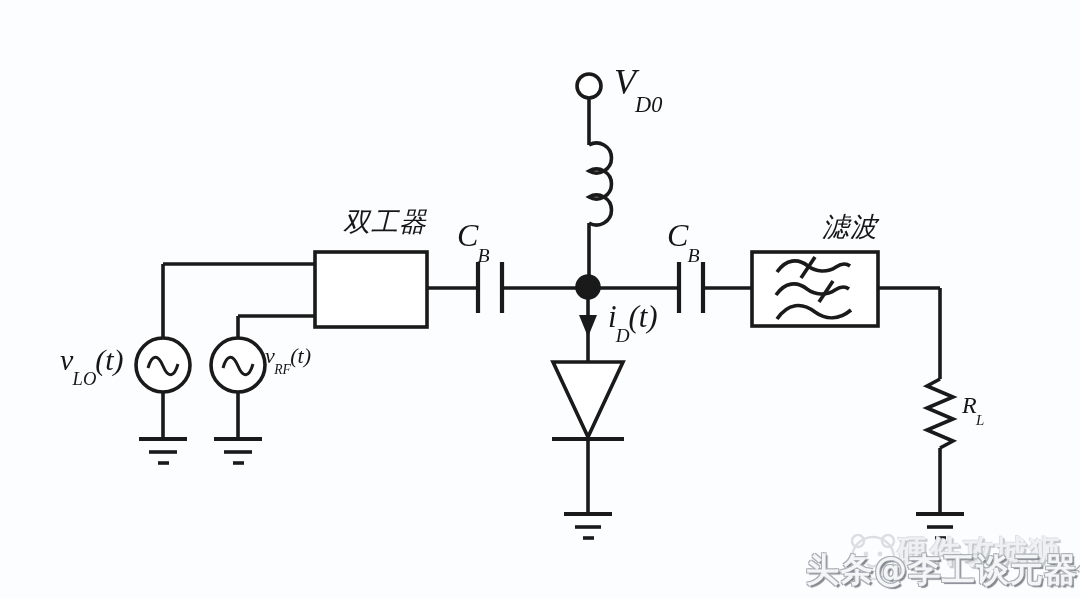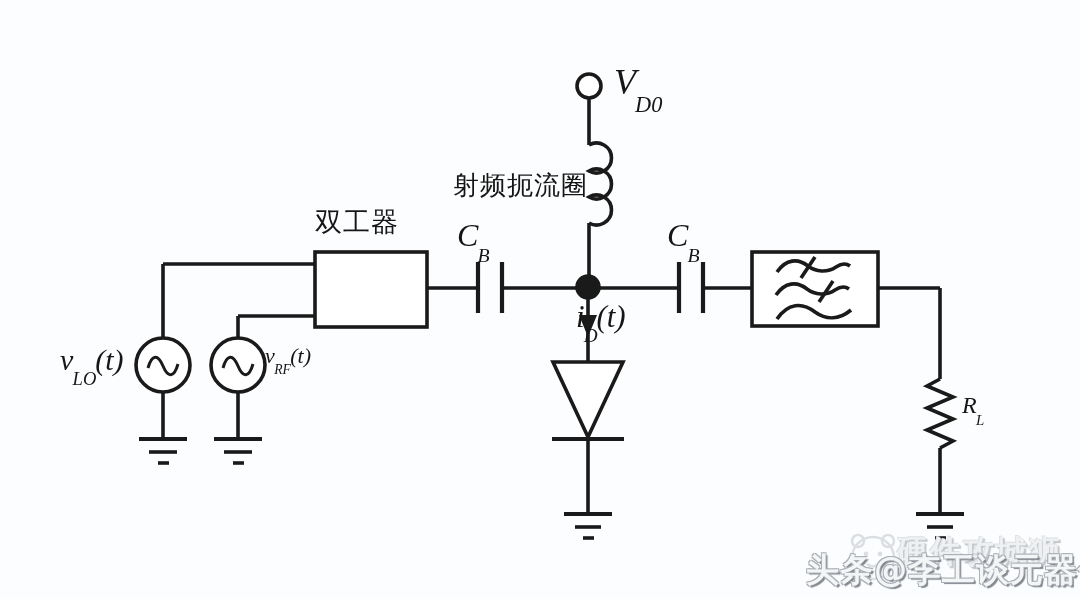--- a/index.html
+++ b/index.html
@@ -15,21 +15,21 @@
   
   .clabel{
     position:absolute;
     color:#161616;
     font-size:27px;
     font-family:"DejaVu Sans",sans-serif;
     letter-spacing:1px;
     line-height:1.1;
     white-space:nowrap;
   }
-  .center{text-align:left;}
+  .center{text-align:right;font-style:italic;}
   
   .mlabel{
     position:absolute;
     color:#161616;
     font-family:"Liberation Serif",serif;
     font-style:italic;
     line-height:1;
     white-space:nowrap;
   }
   .mlabel sub{
@@ -183,34 +183,34 @@
       <circle cx="866" cy="554" r="2.4" fill="#d9dce0" stroke="none"></circle>
       <circle cx="880" cy="554" r="2.4" fill="#d9dce0" stroke="none"></circle>
       <path d="M 867 564 q 6 5 12 0"></path>
     </g>
   </svg>
 
   <div class="mlabel" style="left:614px;top:64px;font-size:36px">
     <span>V</span><sub>D0</sub>
   </div>
 
-  <div class="clabel" style="left:453px;top:171px;font-size:26px">射频扼流圈</div>
 
   <div class="clabel center" style="left:315px;top:207px;width:112px">双工器</div>
 
   <div class="mlabel" style="left:457px;top:219px;font-size:32px">
     <span>C</span><sub>B</sub>
   </div>
 
   <div class="mlabel" style="left:667px;top:219px;font-size:32px">
     <span>C</span><sub>B</sub>
   </div>
 
-
-  <div class="mlabel" style="left:576px;top:301px;font-size:31px">
+  <div class="clabel center" style="left:752px;top:212px;width:126px">滤波</div>
+
+  <div class="mlabel" style="left:608px;top:301px;font-size:31px">
     <span>i</span><sub>D</sub><span class="suffix">(t)</span>
   </div>
 
   <div class="mlabel" style="left:60px;top:345px;font-size:30px">
     <span>v</span><sub>LO</sub><span class="suffix">(t)</span>
   </div>
 
   <div class="mlabel" style="left:265px;top:345px;font-size:22px">
     <span>v</span><sub>RF</sub><span class="suffix">(t)</span>
   </div>

